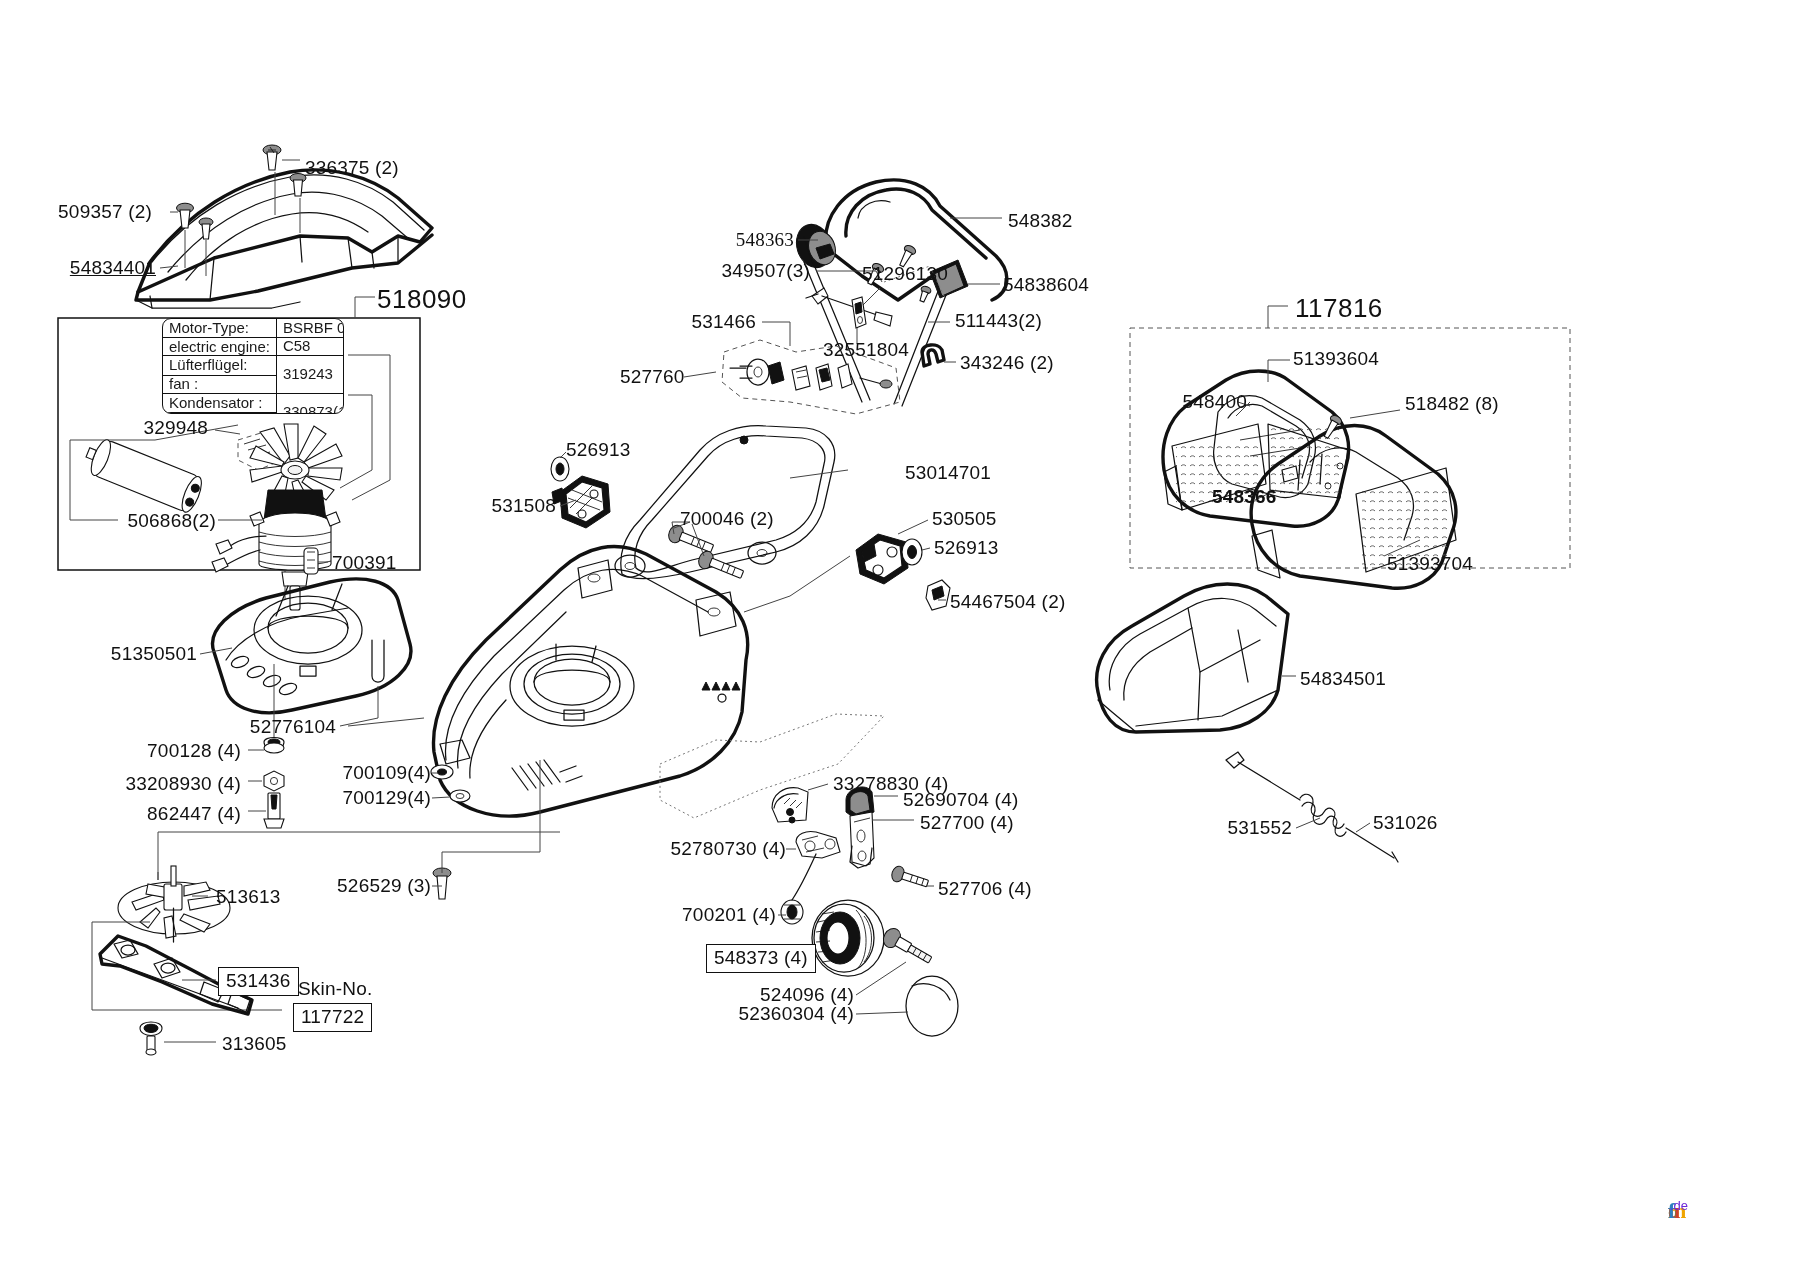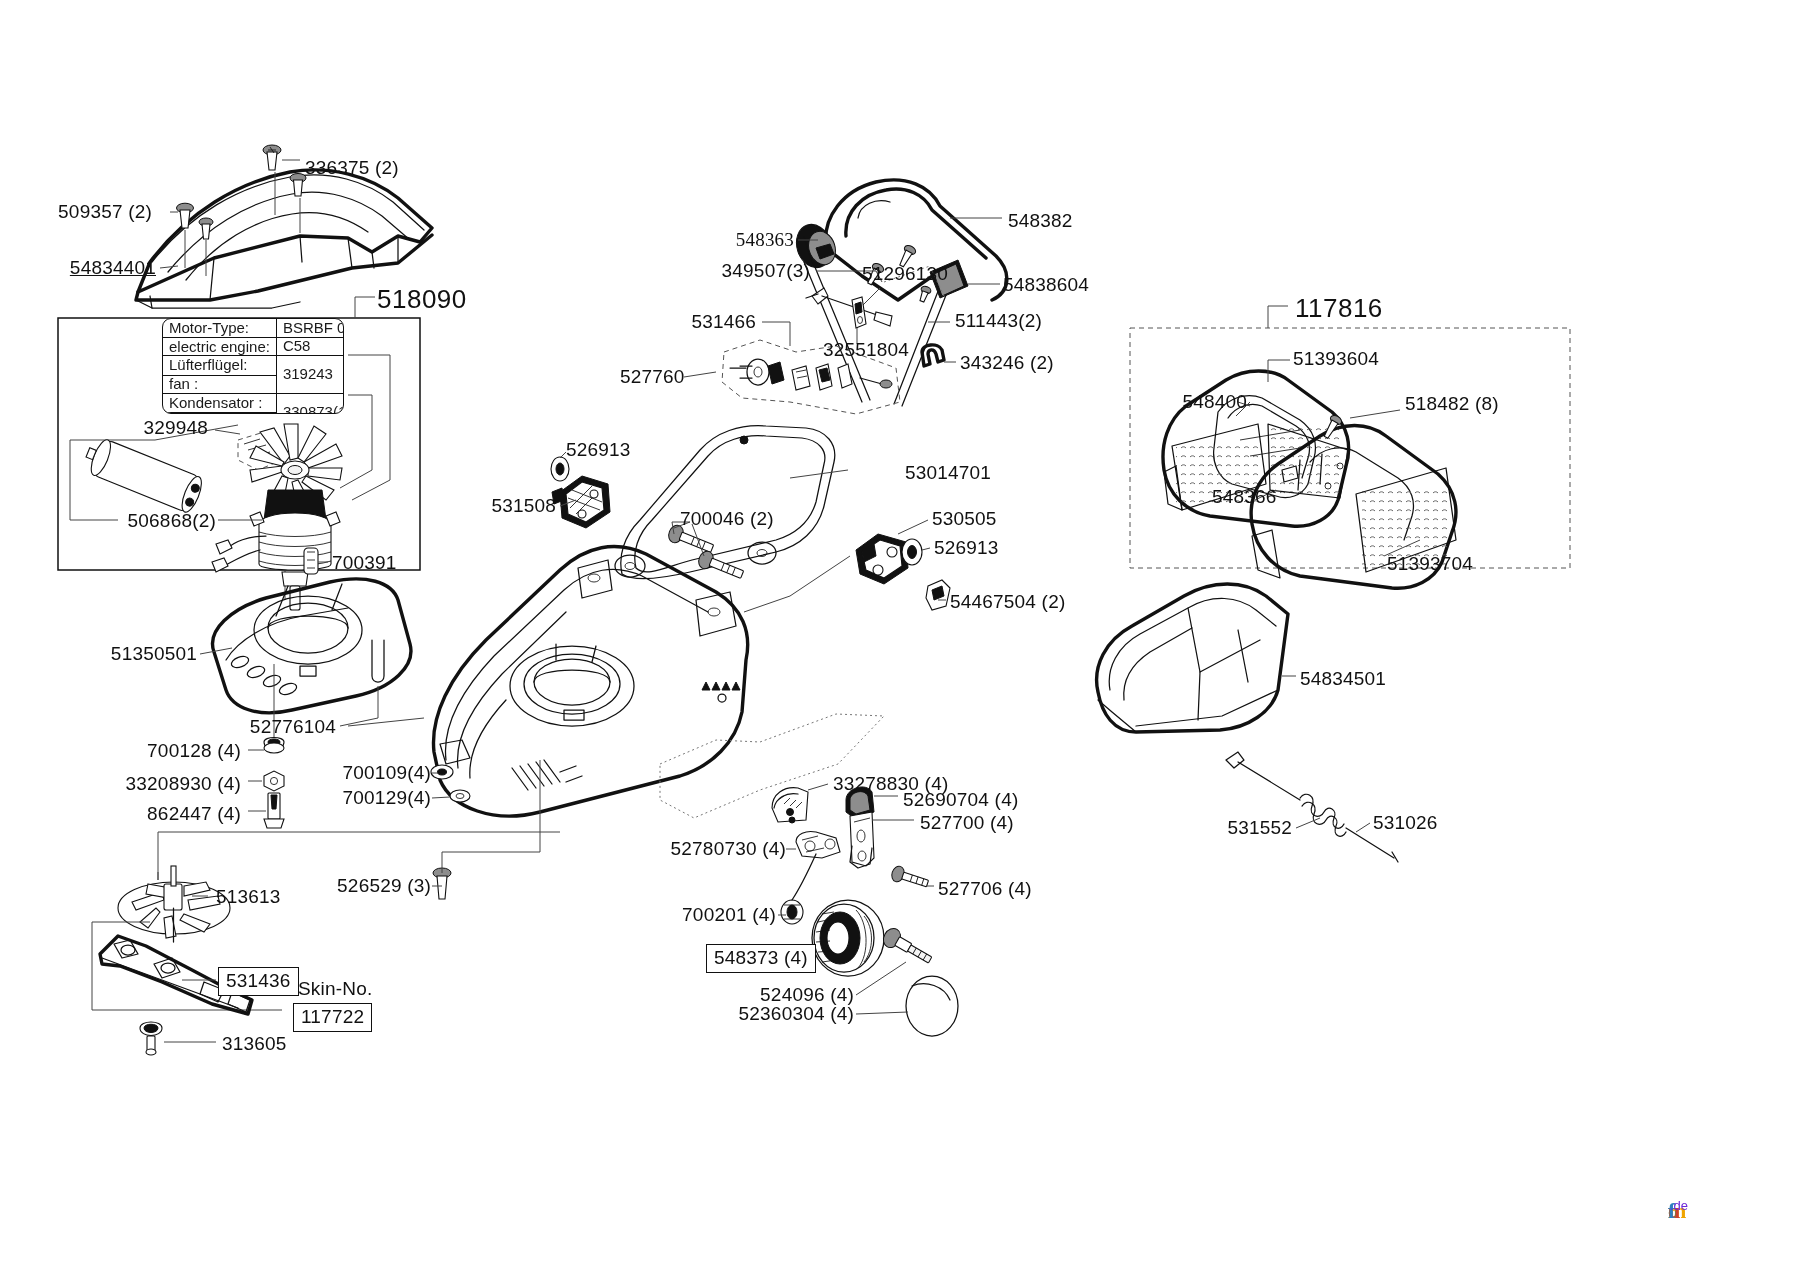--- a/index.html
+++ b/index.html
@@ -634,21 +634,21 @@
 <div class="lbl r" style="left:786px;top:838px;">52780730 (4)</div>
 <div class="lbl" style="left:938px;top:878px;">527706 (4)</div>
 <div class="lbl r" style="left:776px;top:904px;">700201 (4)</div>
 <div class="lbl boxed" style="left:706px;top:944px;">548373 (4)</div>
 <div class="lbl r" style="left:854px;top:984px;">524096 (4)</div>
 <div class="lbl r" style="left:854px;top:1003px;">52360304 (4)</div>
 <div class="lbl bold" style="left:1295px;top:293px;">117816</div>
 <div class="lbl" style="left:1293px;top:348px;">51393604</div>
 <div class="lbl r" style="left:1247px;top:391px;">548400</div>
 <div class="lbl" style="left:1405px;top:393px;">518482 (8)</div>
-<div class="lbl" style="left:1212px;top:486px;">548366</div>
+<div class="lbl" style="left:1212px;top:486px;font-weight:bold;">548366</div>
 <div class="lbl" style="left:1387px;top:553px;">51393704</div>
 <div class="lbl" style="left:1300px;top:668px;">54834501</div>
 <div class="lbl r" style="left:1292px;top:817px;">531552</div>
 <div class="lbl" style="left:1373px;top:812px;">531026</div>
 
 <div class="tbl" style="left:162px;top:318px;width:180px;height:94px;">
   <table>
     <tbody>
           <tr>
       <td class="k" style="width:82px;">Motor-Type:</td>

